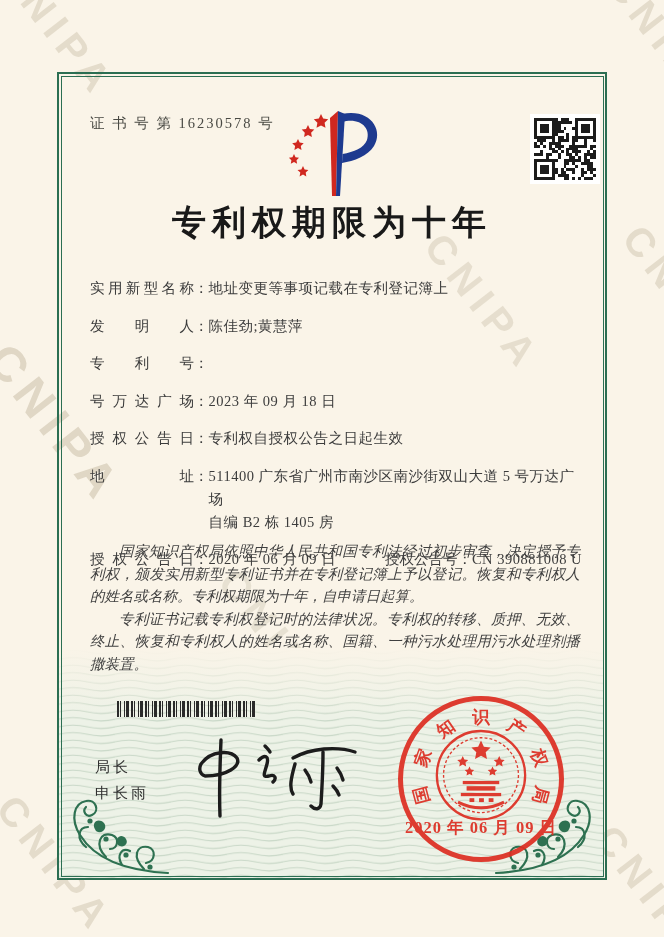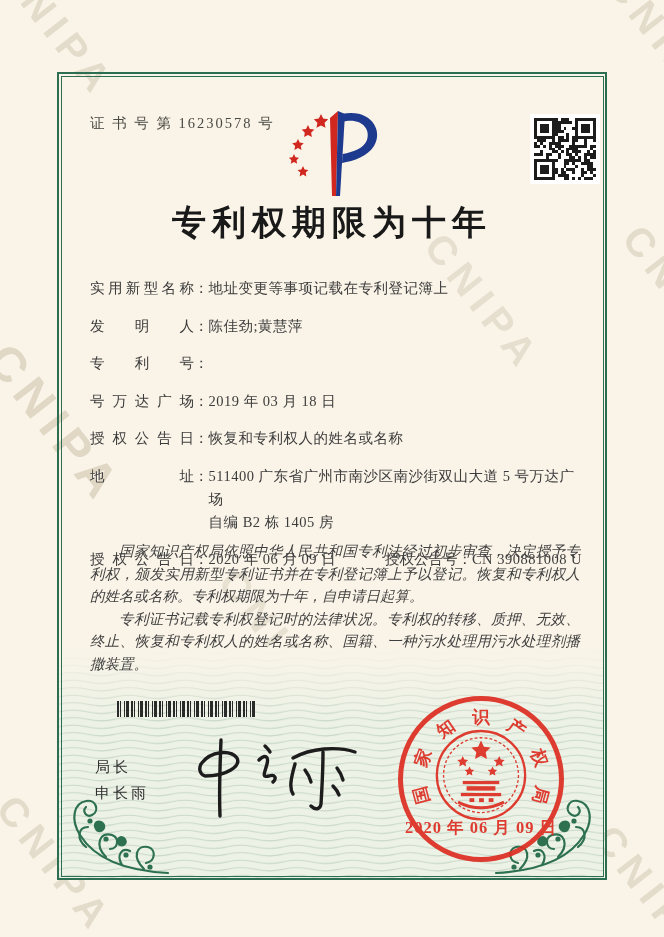--- a/index.html
+++ b/index.html
@@ -662,26 +662,26 @@
           <span class="fcolon">：</span>
         <span class="fvalue">陈佳劲;黄慧萍</span>
       </div>
       <div class="frow">
         <span class="flabel">专利号</span>
           <span class="fcolon">：</span>
       </div>
       <div class="frow">
         <span class="flabel">号万达广场</span>
           <span class="fcolon">：</span>
-        <span class="fvalue">2019 年 03 月 18 日</span>
+        <span class="fvalue">2023 年 09 月 18 日</span>
       </div>
       <div class="frow">
         <span class="flabel">授权公告日</span>
           <span class="fcolon">：</span>
-        <span class="fvalue">恢复和专利权人的姓名或名称</span>
+        <span class="fvalue">专利权自授权公告之日起生效</span>
       </div>
       <div class="frow">
         <span class="flabel">地址</span>
           <span class="fcolon">：</span>
         <span class="fvalue"><span>511400 广东省广州市南沙区南沙街双山大道 5 号万达广场</span><span class="wrap2">自编 B2 栋 1405 房</span></span>
       </div>
       <div class="frow two-col">
         <span class="fgroup">
           <span class="flabel">授权公告日</span>
             <span class="fcolon">：</span>

